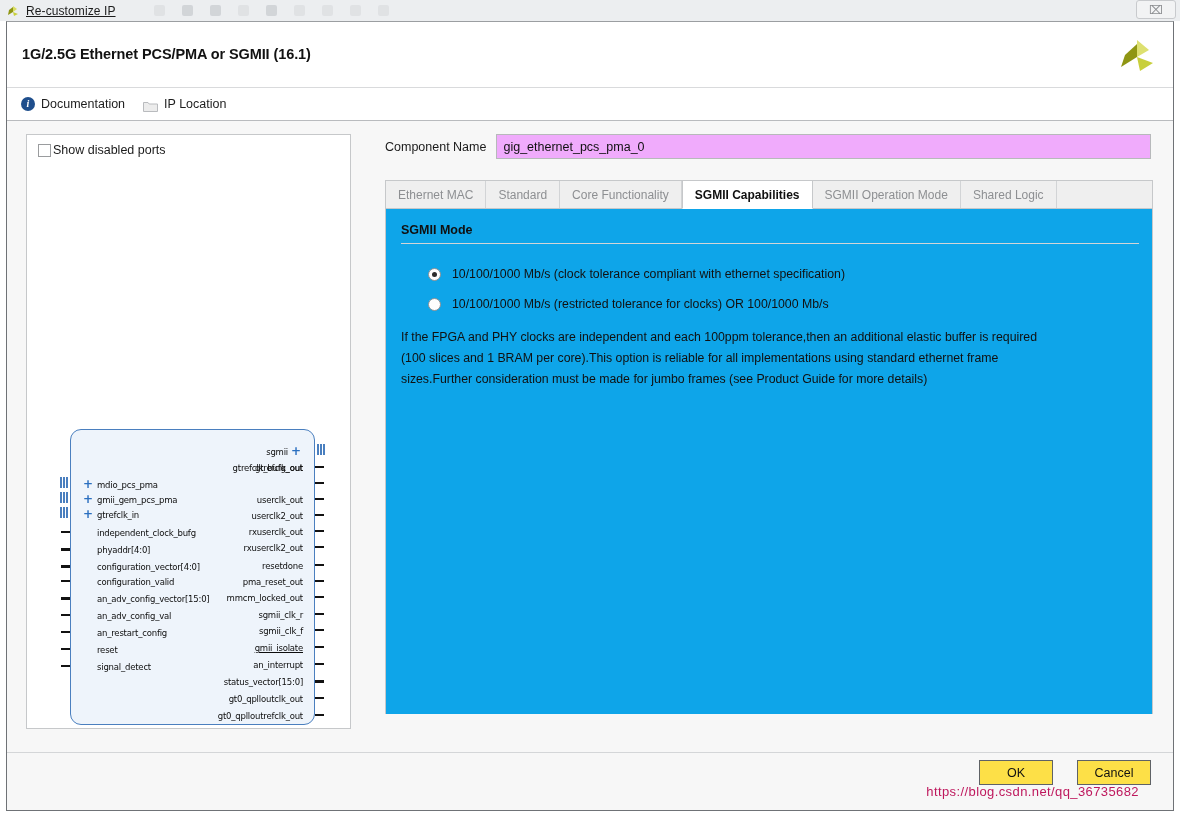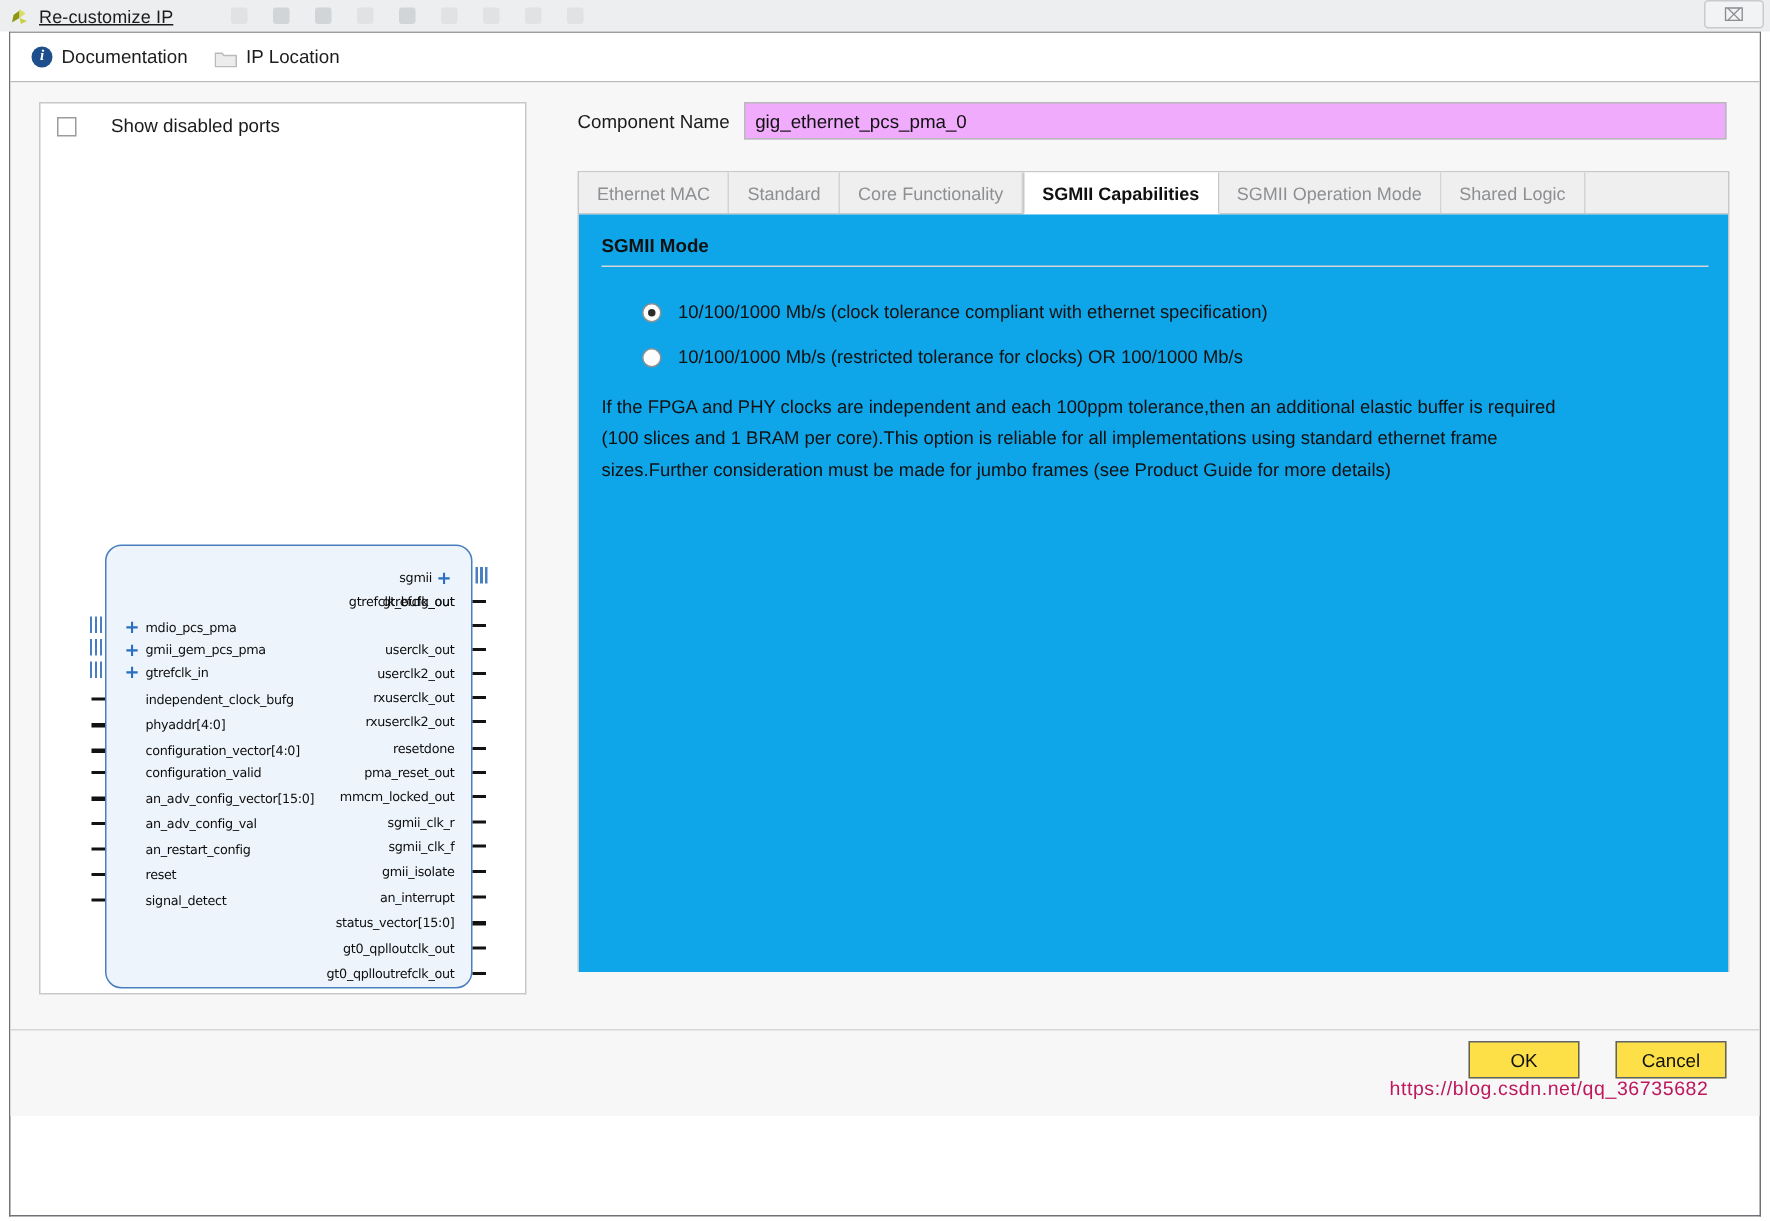--- a/index.html
+++ b/index.html
@@ -89,21 +89,21 @@
   }
 
   
   .left-panel {
     position: absolute; left: 19px; top: 13px;
     width: 325px; height: 595px;
     background: #ffffff; border: 1px solid #c6c8ca;
   }
   .chk-row {
     position: absolute; left: 11px; top: 8px;
-    display: flex; align-items: center; gap: 23px;
+    display: flex; align-items: center; gap: 2px;
   }
   .chkbox {
     width: 13px; height: 13px; background: #fff;
     border: 1px solid #9a9c9e;
   }
   .chk-label { font-size: 12.5px; color: #1b1b1b; }
 
   
   .ipblock {
     position: absolute; left: 43px; top: 294px;
@@ -256,20 +256,30 @@
     <span class="fi"></span>
     <span class="fi"></span>
     <span class="fi"></span>
     <span class="fi"></span>
   </span>
   <span class="tb-close">⌧</span>
 </div>
 
 <div class="dialog">
 
+  <div class="dlg-header">
+    <div class="dlg-header-title">1G/2.5G Ethernet PCS/PMA or SGMII (16.1)</div>
+    <span class="xlogo">
+      <svg width="46" height="44" viewBox="0 0 46 44">
+        <polygon points="8,33 24,23 24,10 12,21" fill="#8f9613"></polygon>
+        <polygon points="24,6 36,16 24,23" fill="#dde070"></polygon>
+        <polygon points="24,23 40,29 27,37" fill="#c8cf3c"></polygon>
+      </svg>
+    </span>
+  </div>
 
   <div class="links-strip">
     <span class="link-item">
       <span class="info-icon">i</span>
       <span class="lbl">Documentation</span>
     </span>
     <span class="link-item">
       <span class="folder-icon">
         <svg width="15" height="12" viewBox="0 0 15 12">
           <path d="M0.5 2.5 L5 2.5 L6.2 4 L14.5 4 L14.5 11.5 L0.5 11.5 Z" fill="#ececec" stroke="#b9bbbe" stroke-width="1"></path>
@@ -334,21 +344,21 @@
             <span class="port right" style="top: 132px;">resetdone</span>
             <span class="stub right" style="top: 134px;"></span>
             <span class="port right" style="top: 148px;">pma_reset_out</span>
             <span class="stub right" style="top: 150px;"></span>
             <span class="port right" style="top: 164px;">mmcm_locked_out</span>
             <span class="stub right" style="top: 166px;"></span>
             <span class="port right" style="top: 181px;">sgmii_clk_r</span>
             <span class="stub right" style="top: 183px;"></span>
             <span class="port right" style="top: 197px;">sgmii_clk_f</span>
             <span class="stub right" style="top: 199px;"></span>
-            <span class="port right" style="top: 214px;">gmii_isolate</span>
+            <span class="port right" style="top: 214px; text-decoration: underline;">gmii_isolate</span>
             <span class="stub right" style="top: 216px;"></span>
             <span class="port right" style="top: 231px;">an_interrupt</span>
             <span class="stub right" style="top: 233px;"></span>
             <span class="port right" style="top: 248px;">status_vector[15:0]</span>
             <span class="stub right bus" style="top: 250px;"></span>
             <span class="port right" style="top: 265px; margin-left: 12px;">gt0_qplloutclk_out</span>
             <span class="stub right" style="top: 267px;"></span>
             <span class="port right" style="top: 282px;">gt0_qplloutrefclk_out</span>
             <span class="stub right" style="top: 284px;"></span>
           </div>

